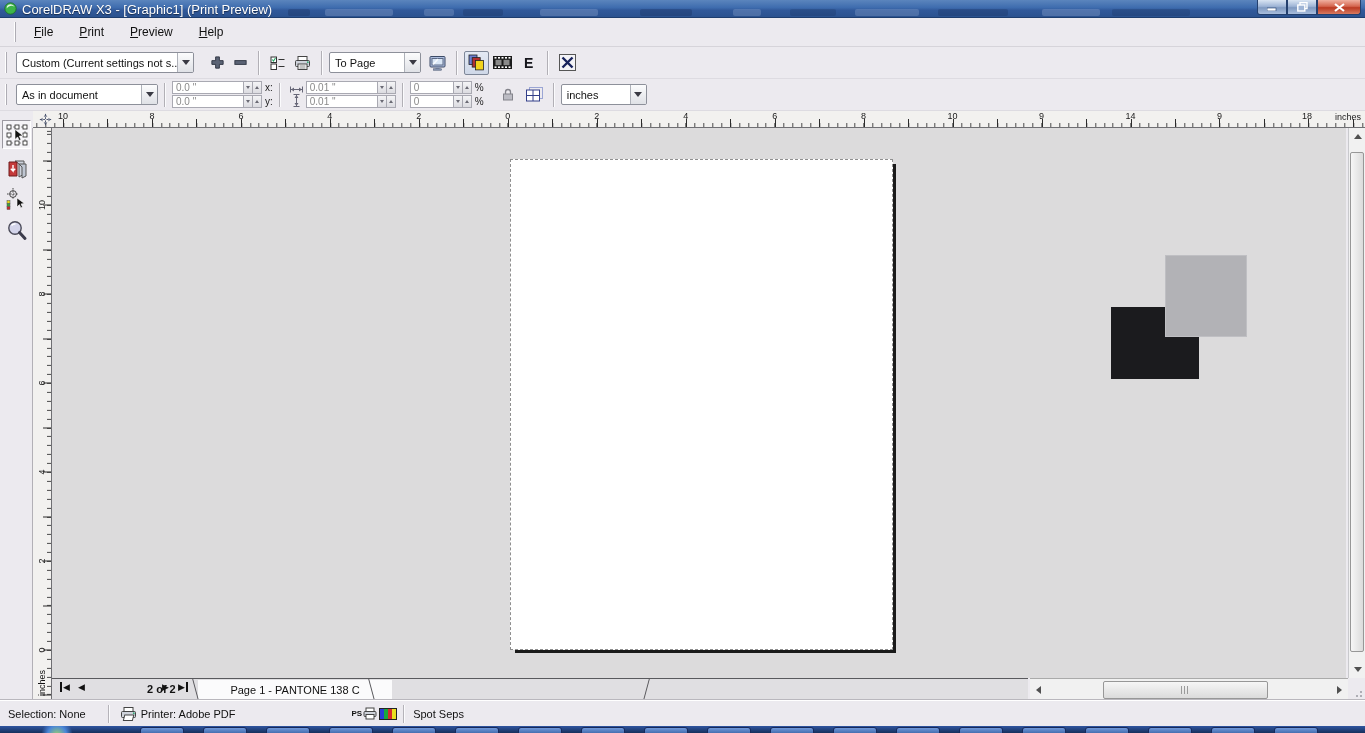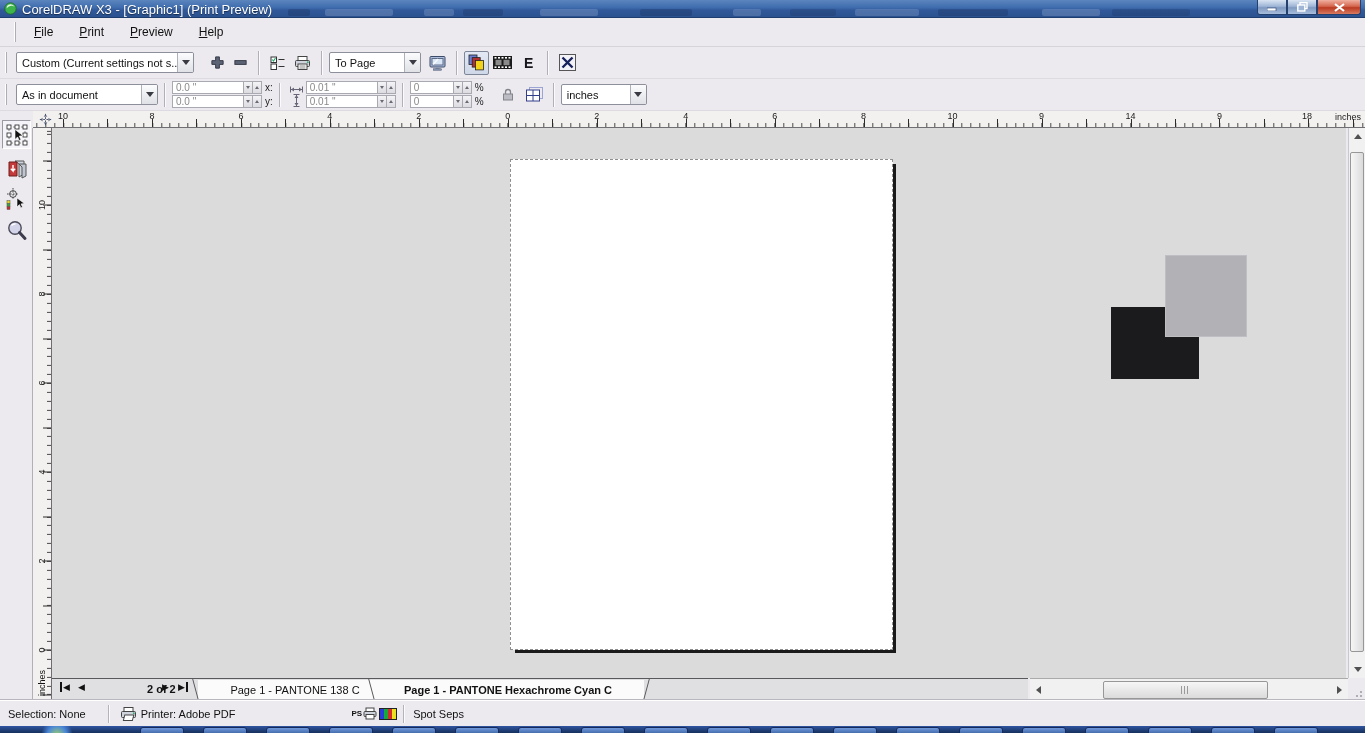--- a/index.html
+++ b/index.html
@@ -489,23 +489,20 @@
 </div>
 
 <div class="abs" id="tabrow">
   <span class="nav navbar-l" style="left:8px">◀</span>
   <span class="nav" style="left:26px">◀</span>
   <span id="pageind">2 of 2</span>
   <span class="nav" style="left:110px">▶</span>
   <span class="nav navbar-r" style="left:126px">▶</span>
   <div class="tab" style="left:146px;width:194px">
     <span class="tlabel">Page 1 - PANTONE 138 C</span>
-  </div>
-  <div class="tab active" style="left:320px;width:272px">
-    <span class="tlabel">Page 1 - PANTONE Hexachrome Cyan C</span>
   </div>
   <span class="slant" style="left:143px;transform:skewX(15deg)"></span>
   <span class="slant" style="left:319px;transform:skewX(15deg)"></span>
   <span class="slant" style="left:594px;transform:skewX(-15deg)"></span>
 </div>
 
 <div class="abs" id="hscroll">
   <div class="sb-btn" style="left:0">
       <span class="tri-l2"></span>
     </div>

